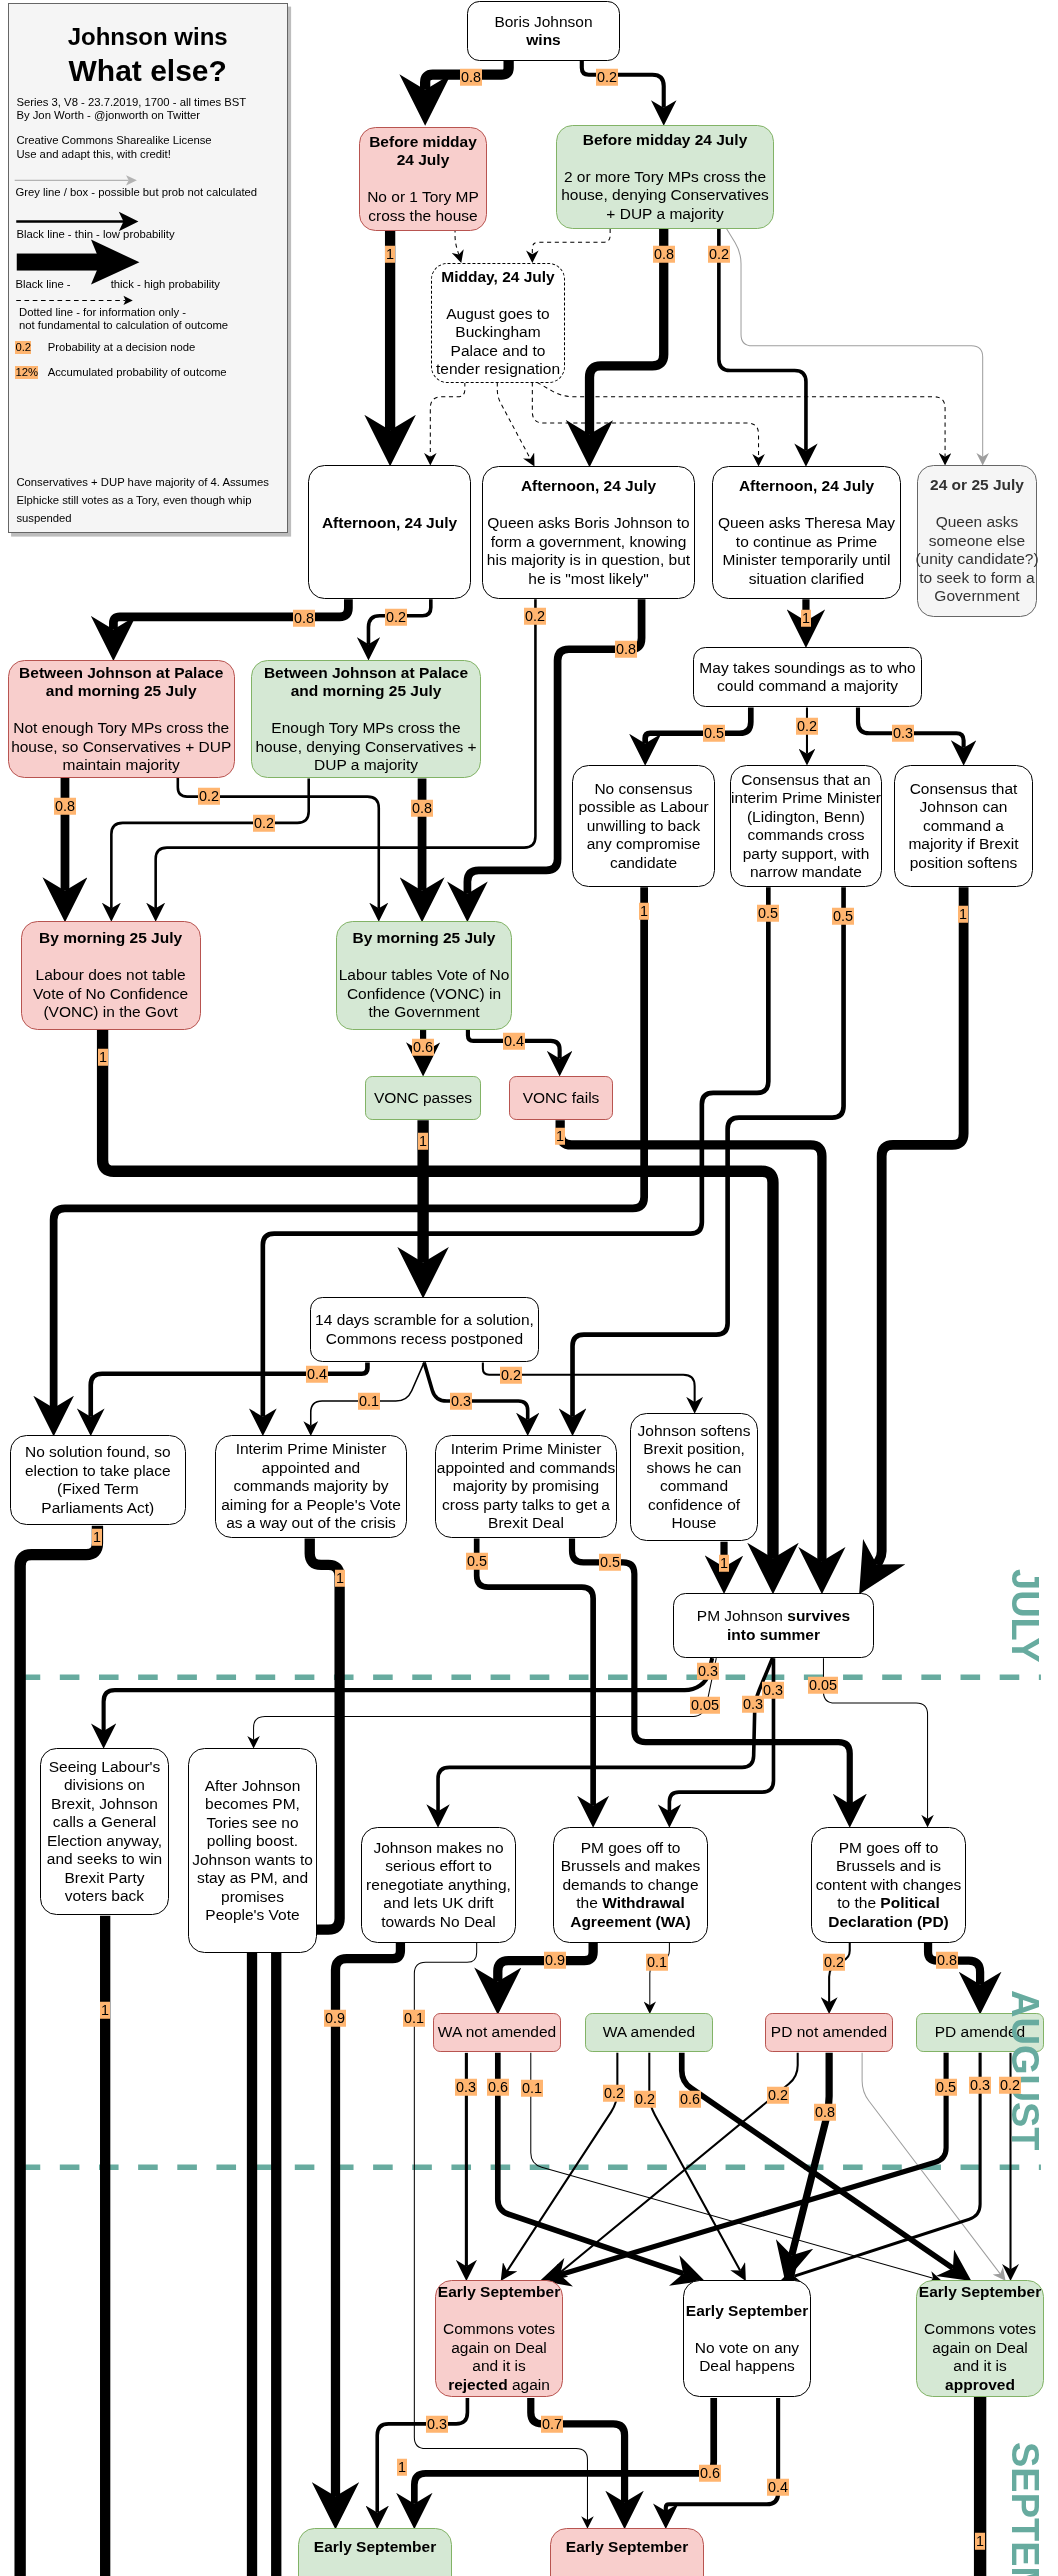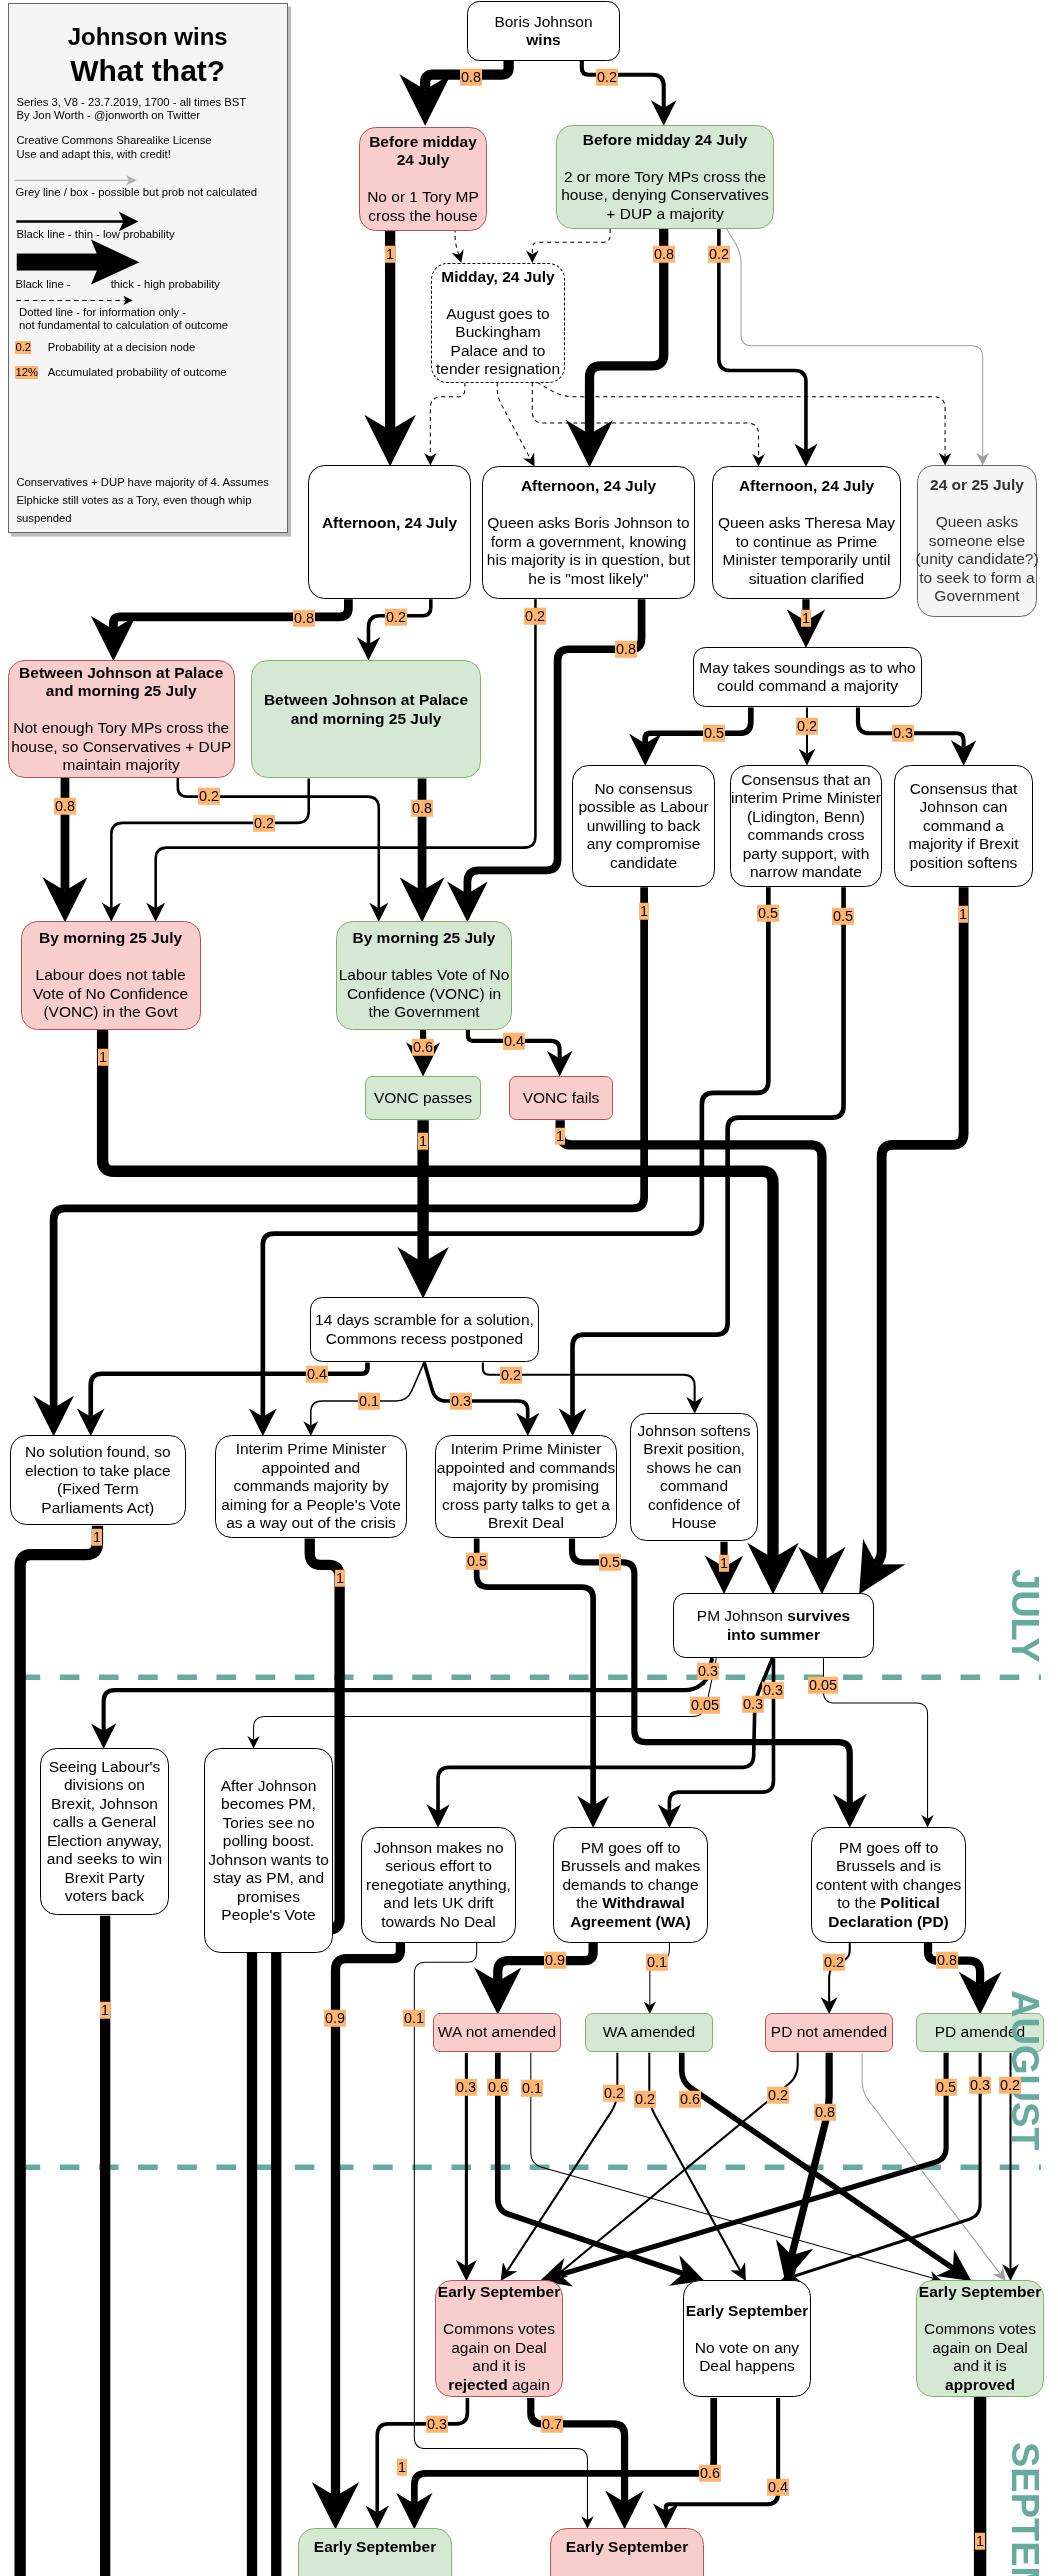--- a/index.html
+++ b/index.html
@@ -382,21 +382,21 @@
     <g>
         <rect x="15" y="484" width="165" height="33" fill="#000"></rect>
         <polygon points="159,457 253,501 159,544 177,501" fill="#000"></polygon>
       </g>
     <g>
         <line x1="14" y1="575" x2="226" y2="575" stroke="#000" stroke-width="2" stroke-dasharray="9 7"></line>
         <polygon points="222,566 240,575 222,584 226,575" fill="#000"></polygon>
       </g>
   </svg>
   <div class="lg-t1">Johnson wins</div>
-  <div class="lg-t2">What that?</div>
+  <div class="lg-t2">What else?</div>
   <div class="lg" style="left:7.7px;top:92px">Series 3, V8 - 23.7.2019, 1700 - all times BST</div>
   <div class="lg" style="left:7.7px;top:105px">By Jon Worth - @jonworth on Twitter</div>
   <div class="lg" style="left:7.7px;top:130px">Creative Commons Sharealike License</div>
   <div class="lg" style="left:7.7px;top:144px">Use and adapt this, with credit!</div>
   <div class="lg" style="left:6.7px;top:182px">Grey line / box - possible but prob not calculated</div>
   <div class="lg" style="left:7.7px;top:224px">Black line - thin - low probability</div>
   <div class="lg" style="left:6.7px;top:274px">Black line -</div>
   <div class="lg" style="left:102px;top:274px">thick - high probability</div>
   <div class="lg" style="left:10.3px;top:302px">Dotted line - for information only -
 not fundamental to calculation of outcome</div>
@@ -466,21 +466,23 @@
 
 <div class="node red" style="left:7.7px;top:660px;width:227px;height:118px">
     <div class="txt"><span class="ttl">Between Johnson at Palace
 and morning 25 July</span><span>Not enough Tory MPs cross the
 house, so Conservatives + DUP
 maintain majority</span></div>
   </div>
 
 <div class="node green" style="left:251px;top:660px;width:230px;height:118px">
     <div class="txt"><span class="ttl">Between Johnson at Palace
-and morning 25 July</span></div>
+and morning 25 July</span><span>Enough Tory MPs cross the
+house, denying Conservatives +
+DUP a majority</span></div>
   </div>
 
 <div class="node" style="left:572px;top:765px;width:143px;height:122px">
     <div class="txt"><span>No consensus
 possible as Labour
 unwilling to back
 any compromise
 candidate</span></div>
   </div>
 
@@ -567,21 +569,21 @@
     <div class="txt"><span>Seeing Labour's
 divisions on
 Brexit, Johnson
 calls a General
 Election anyway,
 and seeks to win
 Brexit Party
 voters back</span></div>
   </div>
 
-<div class="node" style="left:204px;top:1748px;width:129px;height:205px">
+<div class="node" style="left:188px;top:1748px;width:129px;height:205px">
     <div class="txt"><span>After Johnson
 becomes PM,
 Tories see no
 polling boost.
 Johnson wants to
 stay as PM, and
 promises
 People's Vote</span></div>
   </div>
 

